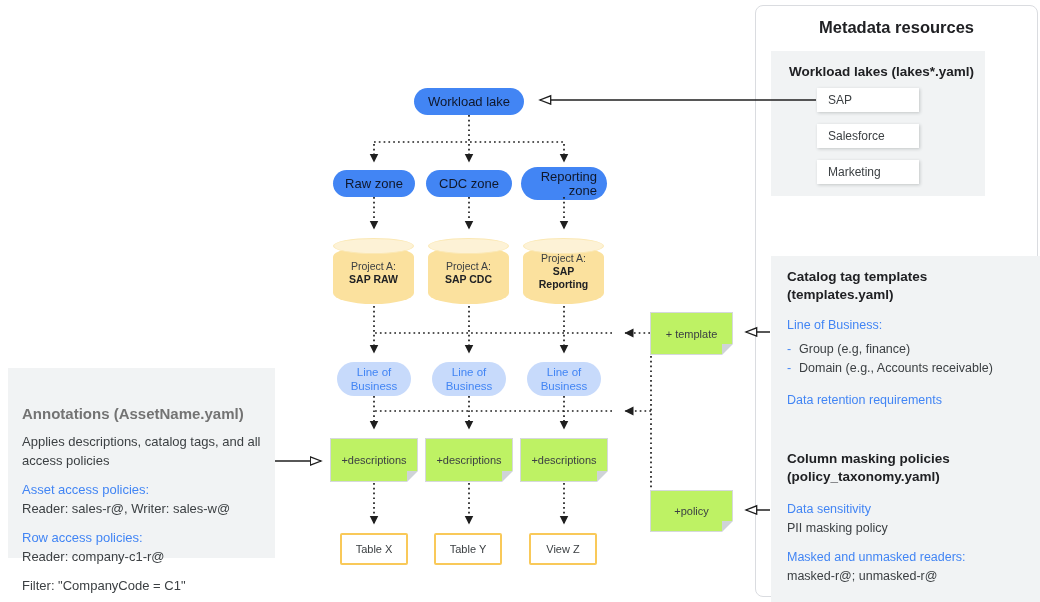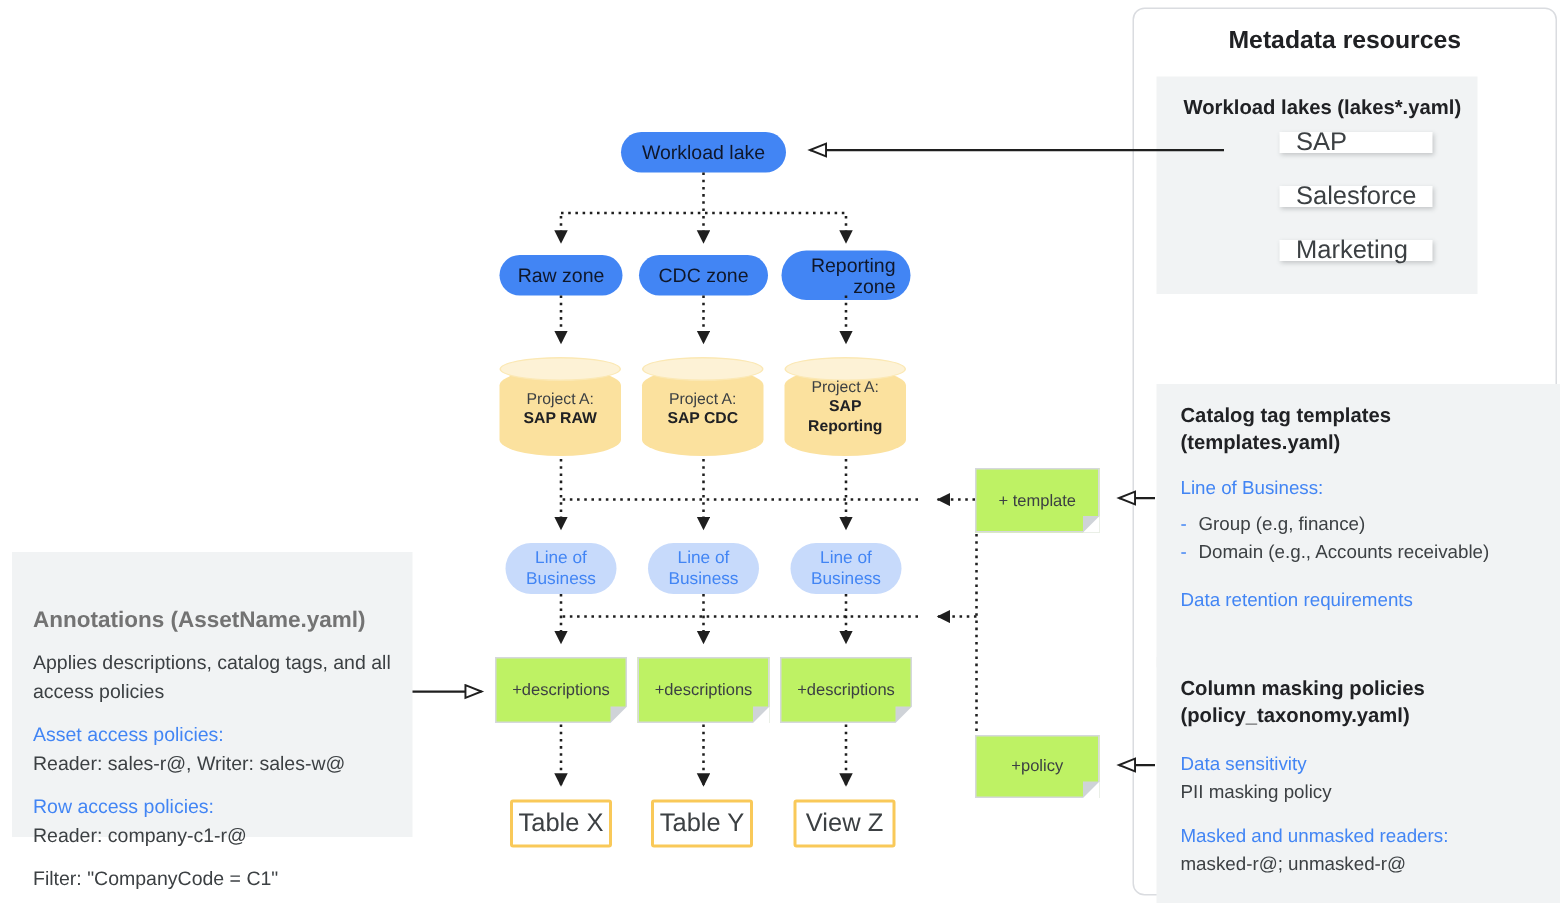--- a/index.html
+++ b/index.html
@@ -14,38 +14,38 @@
   .cylinder{z-index:2;}
   .cyl-body{position:absolute;left:0;top:8px;width:100%;bottom:0;background:#FBE19E;border-radius:40px/11px;}
   .cyl-top{position:absolute;left:0;top:0;width:100%;height:16px;background:#FDF2D6;border-radius:50%;border:1px solid #FBE8B4;box-sizing:border-box;}
   .cyl-text{position:absolute;left:10px;right:10px;top:22px;text-align:center;font-size:10.5px;line-height:13px;color:#3C4043;}
   .cyl-text b{color:#202124;}
   .note{background:#bef264;border:1px solid #D5D8DC;display:flex;align-items:center;justify-content:center;
         font-size:11px;color:#3C4043;z-index:2;}
   .note::after{content:"";position:absolute;right:-1px;bottom:-1px;width:0;height:0;
         border-top:11px solid #cfd3d8;border-right:11px solid #fff;}
   .tbl{background:#fff;border:2px solid #F9C959;border-radius:2px;display:flex;align-items:center;justify-content:center;
-       font-size:17px;color:#3C4043;z-index:2;}
+       font-size:11px;color:#3C4043;z-index:2;}
 
   
   .gray-panel{background:#F1F3F4;z-index:2;}
   .ann{padding:12px 14px;font-size:13px;line-height:19px;color:#3C4043;}
   .ann .ttl{font-weight:bold;color:#737373;font-size:15px;margin-bottom:9px;margin-top:24px;}
   .ann .desc{margin-bottom:10px;}
   .blue{color:#4285F4;}
   .ann .grp{margin-bottom:10px;}
 
   
   .meta-panel{background:#fff;border:1px solid #DADCE0;border-radius:8px;z-index:2;}
   .meta-title{position:absolute;top:12px;left:0;width:100%;text-align:center;font-weight:bold;font-size:16.5px;color:#202124;}
   .section{position:absolute;background:#F1F3F4;}
   .sect-pad{padding:12px 16px;font-size:12.5px;line-height:19px;color:#3C4043;}
   .sect-hdr{font-weight:bold;color:#202124;font-size:13.5px;line-height:18px;}
-  .lake-card{position:absolute;left:46px;width:102px;height:14px;background:#fff;box-shadow:1px 1px 3px rgba(60,64,67,.25);
-             display:flex;align-items:center;font-size:17px;color:#3C4043;padding-left:11px;box-sizing:border-box;margin-left:36px;}
+  .lake-card{position:absolute;left:46px;width:102px;height:24px;background:#fff;box-shadow:1px 1px 3px rgba(60,64,67,.25);
+             display:flex;align-items:center;font-size:12px;color:#3C4043;padding-left:11px;box-sizing:border-box;}
   .bullet{display:flex;}
   .bullet .dash{color:#4285F4;width:12px;flex:0 0 12px;}
 
   svg.overlay{position:absolute;left:0;top:0;z-index:3;pointer-events:none;}
 </style>
 </head>
 <body>
 
 <div class="abs pill" style="left:414px;top:88px;width:110px;height:27px;">Workload lake</div>
 

